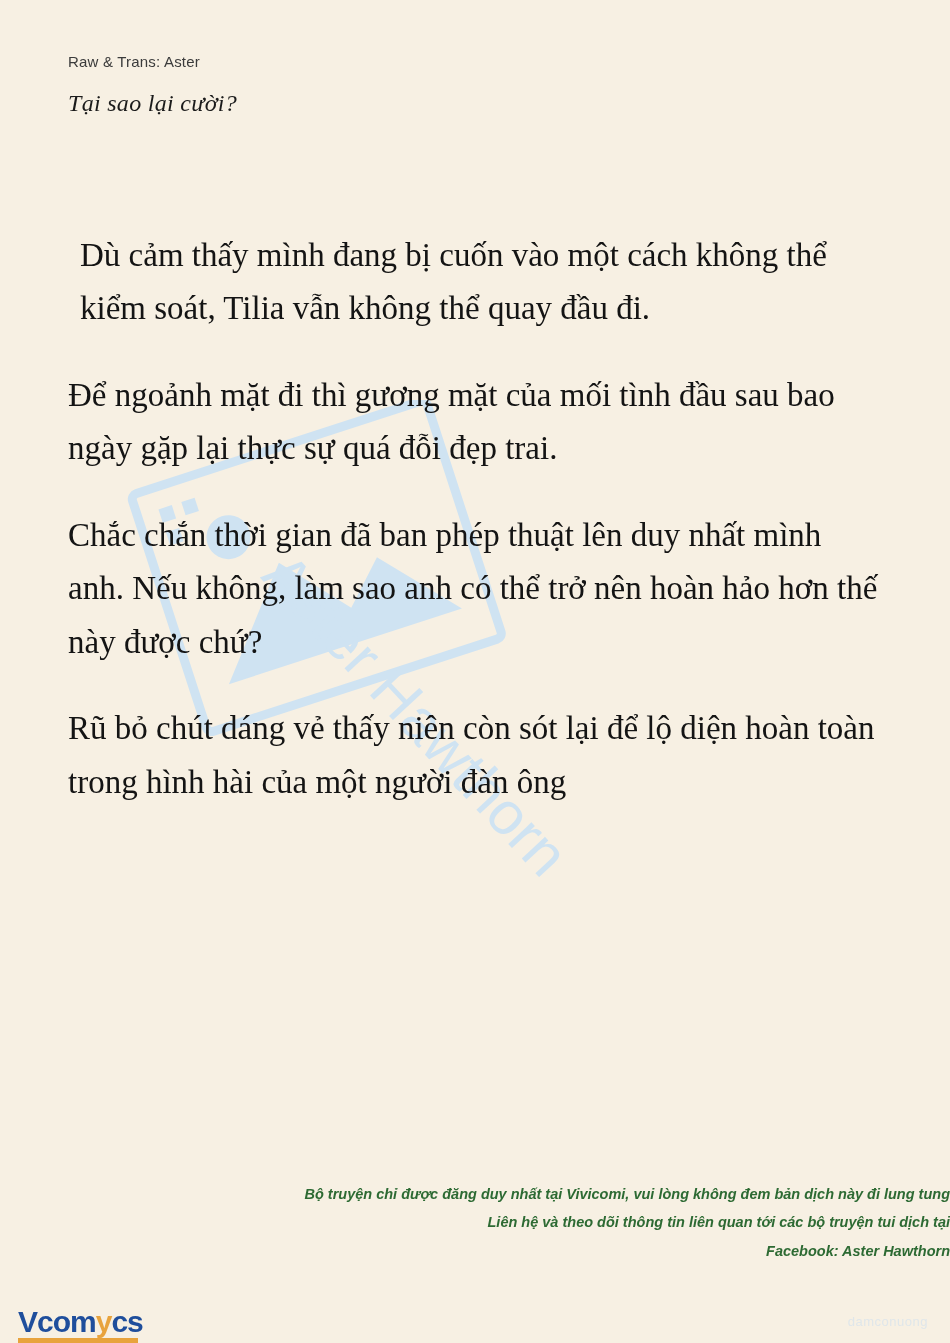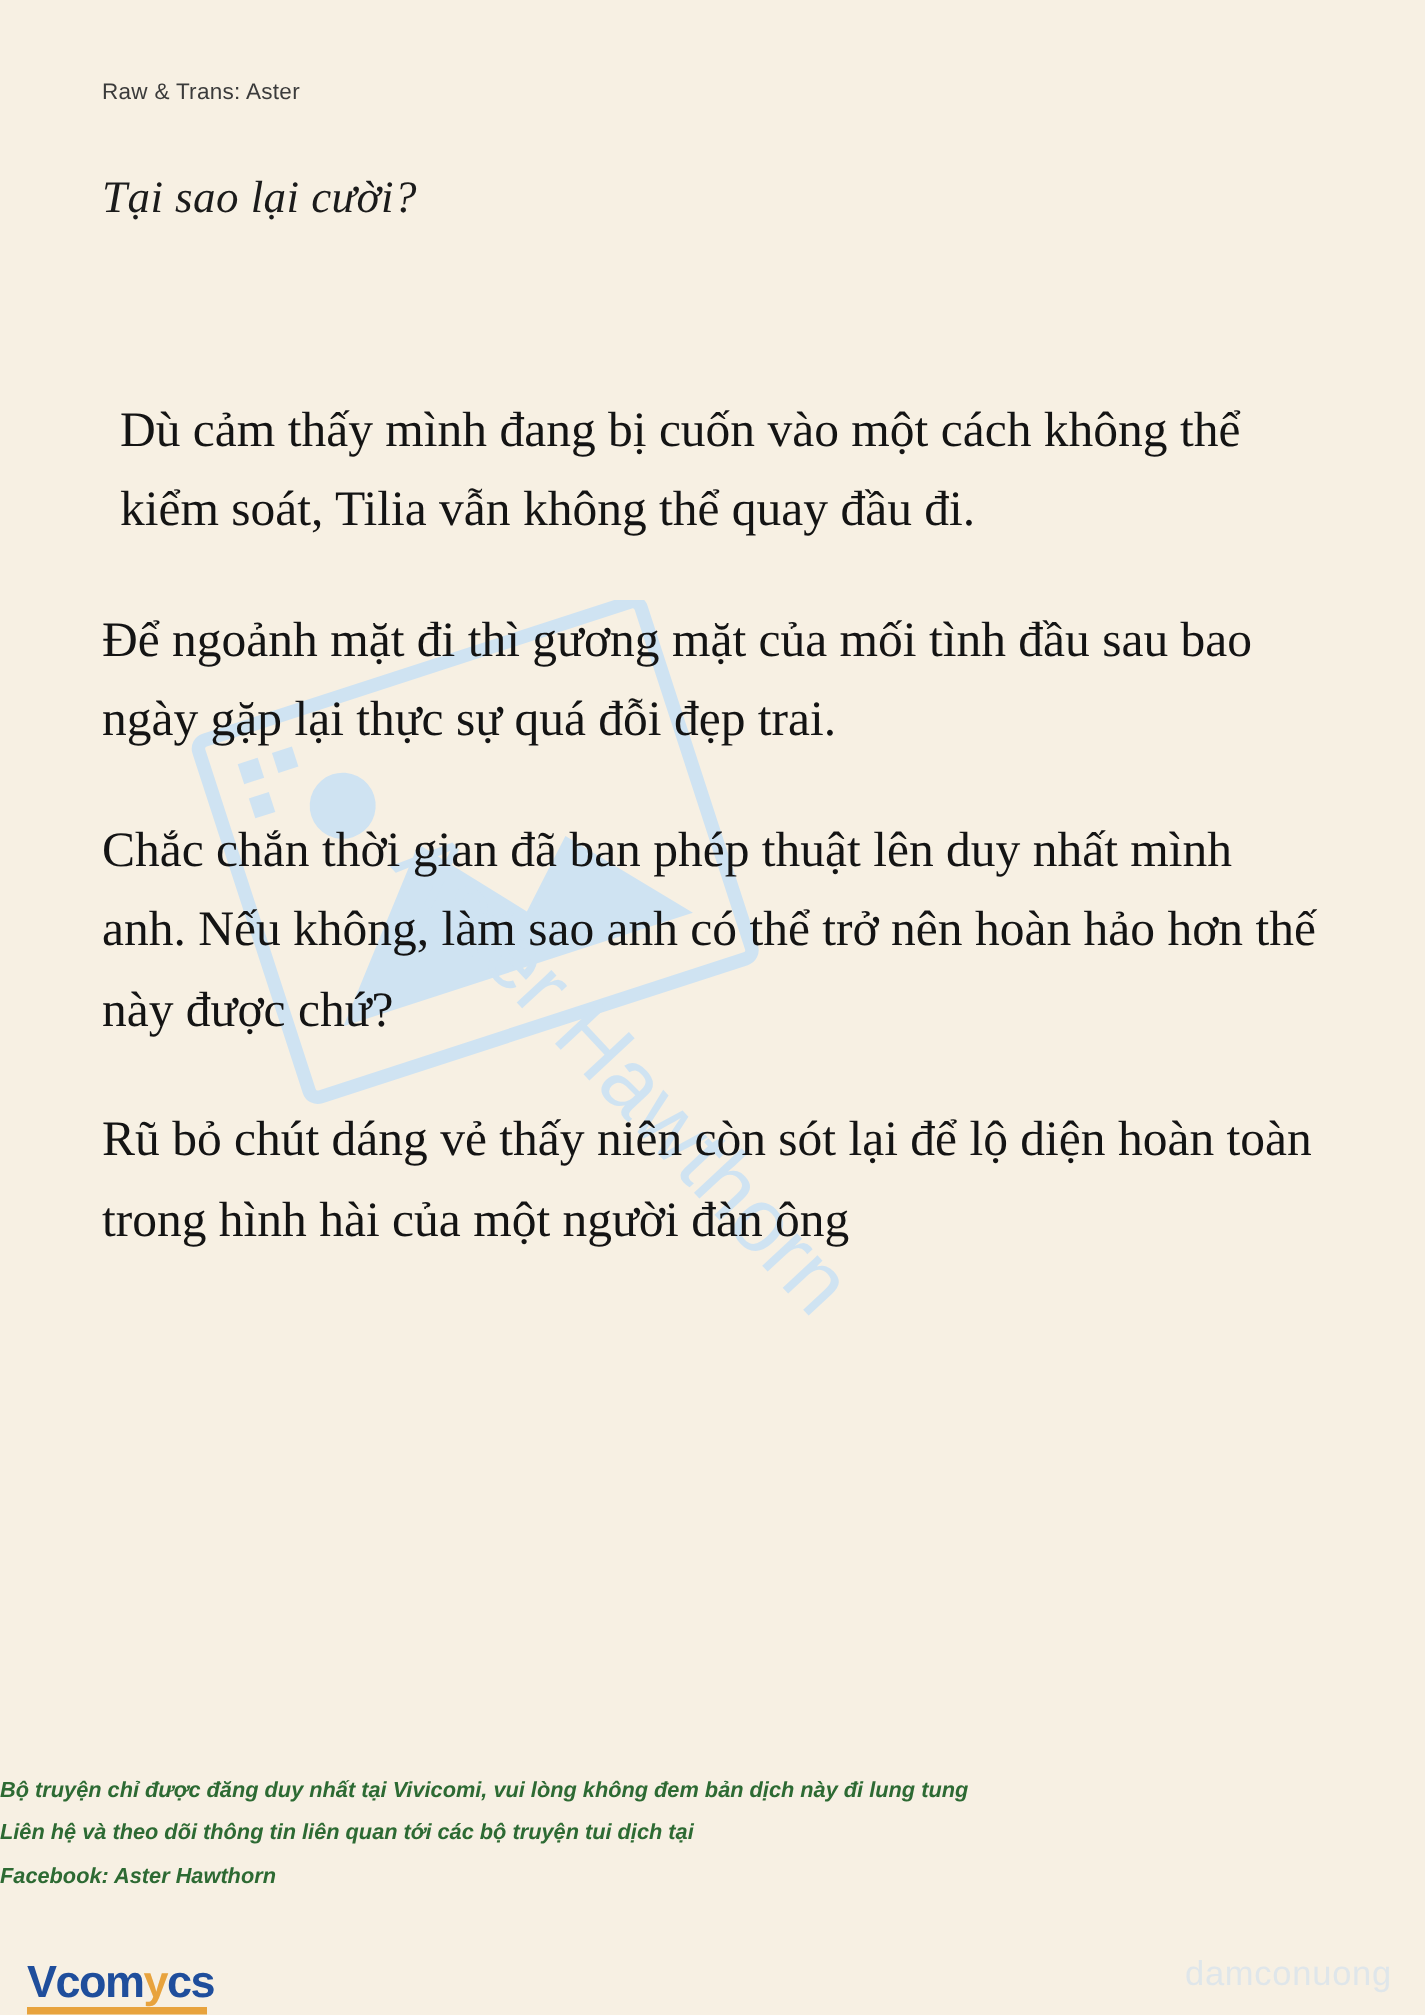--- a/index.html
+++ b/index.html
@@ -60,42 +60,42 @@
     font-family: "Liberation Sans", sans-serif;
     font-size: 15px;
     color: #3b3b3b;
     padding-top: 53px;
     letter-spacing: 0.2px;
   }
 
   .chapter-title {
     font-family: "Liberation Serif", serif;
     font-style: italic;
-    font-size: 30px;
+    font-size: 24px;
     color: #1b1b1b;
-    margin-top: 45px;
+    margin-top: 20px;
     letter-spacing: 0.3px;
   }
 
   .body-block {
     font-family: "Liberation Serif", serif;
     font-size: 33px;
     line-height: 1.62;
     color: #141414;
     margin-top: 28px;
     max-width: 830px;
   }
   .body-block.first { margin-top: 112px; margin-left: 12px; }
 
   .footer-note {
     position: absolute;
     left: 0;
     right: 0;
     bottom: 78px;
-    text-align: left;
+    text-align: right;
     font-family: "Liberation Sans", sans-serif;
     font-size: 14.5px;
     font-weight: bold;
     font-style: italic;
     color: #2d6a33;
     line-height: 1.95;
     z-index: 2;
   }
 
   .bottombar {
@@ -125,21 +125,21 @@
     bottom: 0px;
     width: 120px;
     height: 5px;
     background: #e8a33d;
   }
   .brand-right {
     position: absolute;
     right: 22px;
     bottom: 14px;
     font-family: "Liberation Sans", sans-serif;
-    font-size: 23px;
+    font-size: 13px;
     color: #dfe6ea;
     letter-spacing: 0.5px;
   }
 </style>
 </head>
 <body>
 
 <div class="page">
 
   <div class="watermark">

